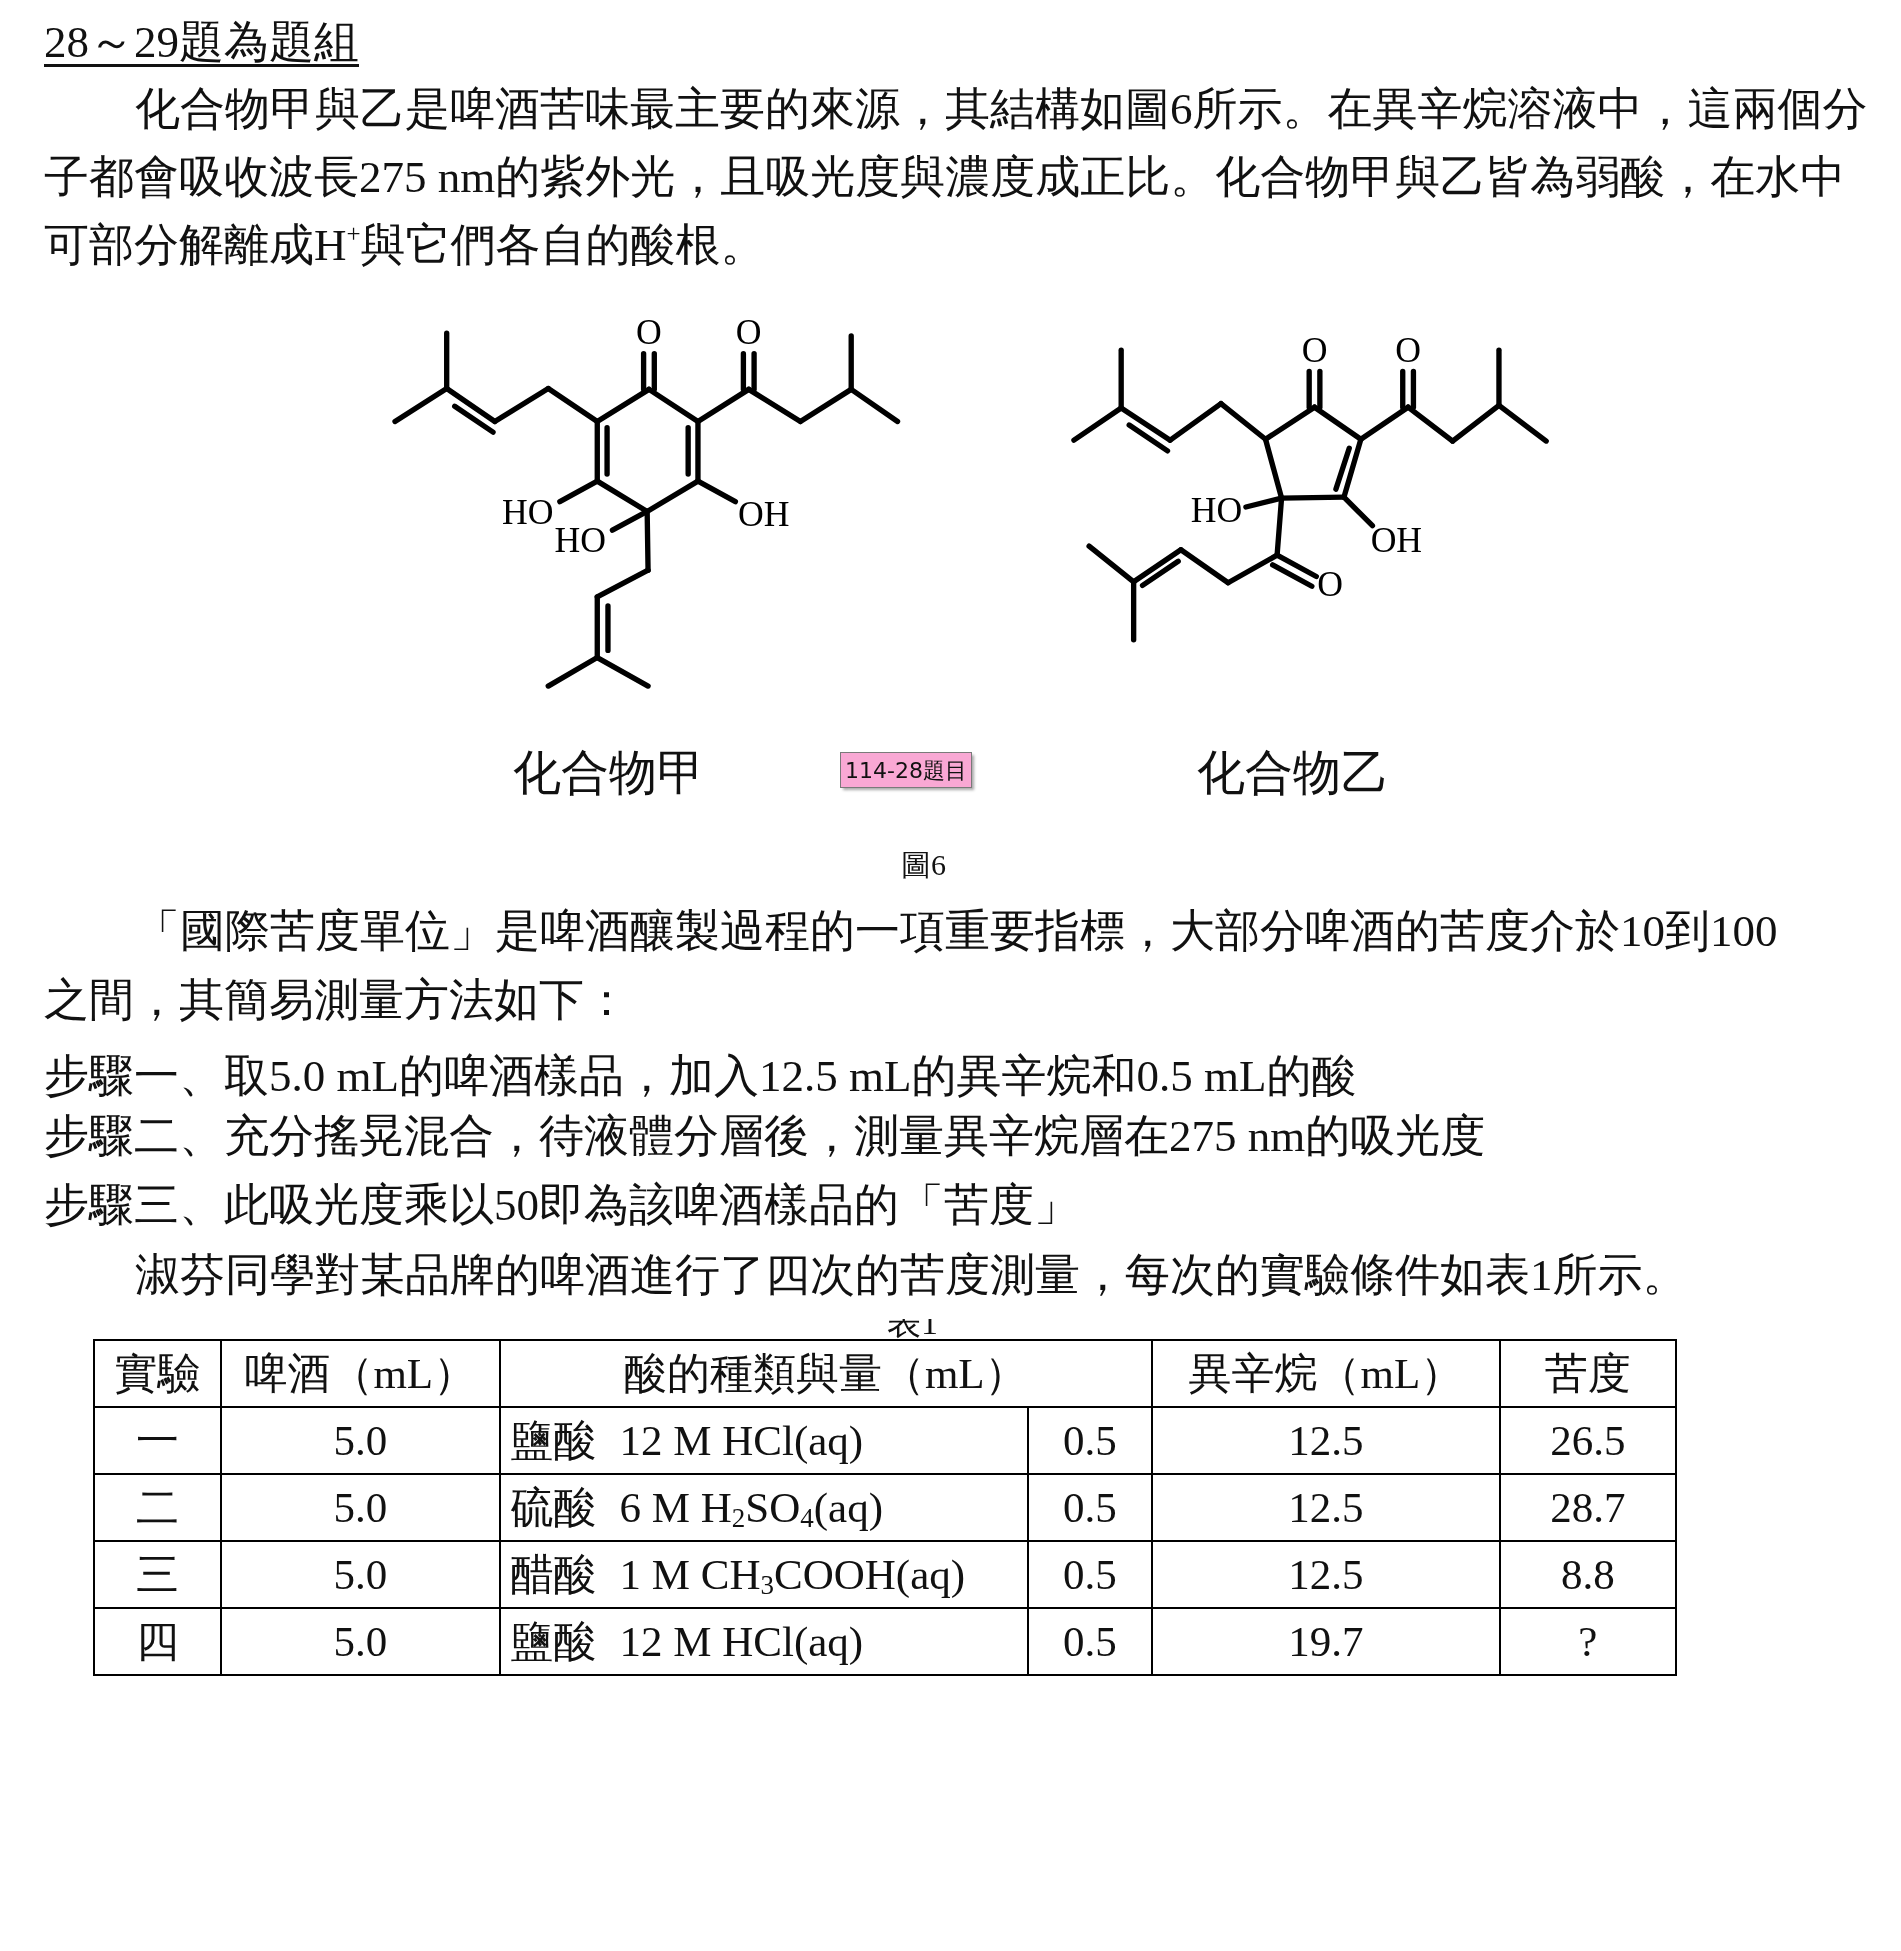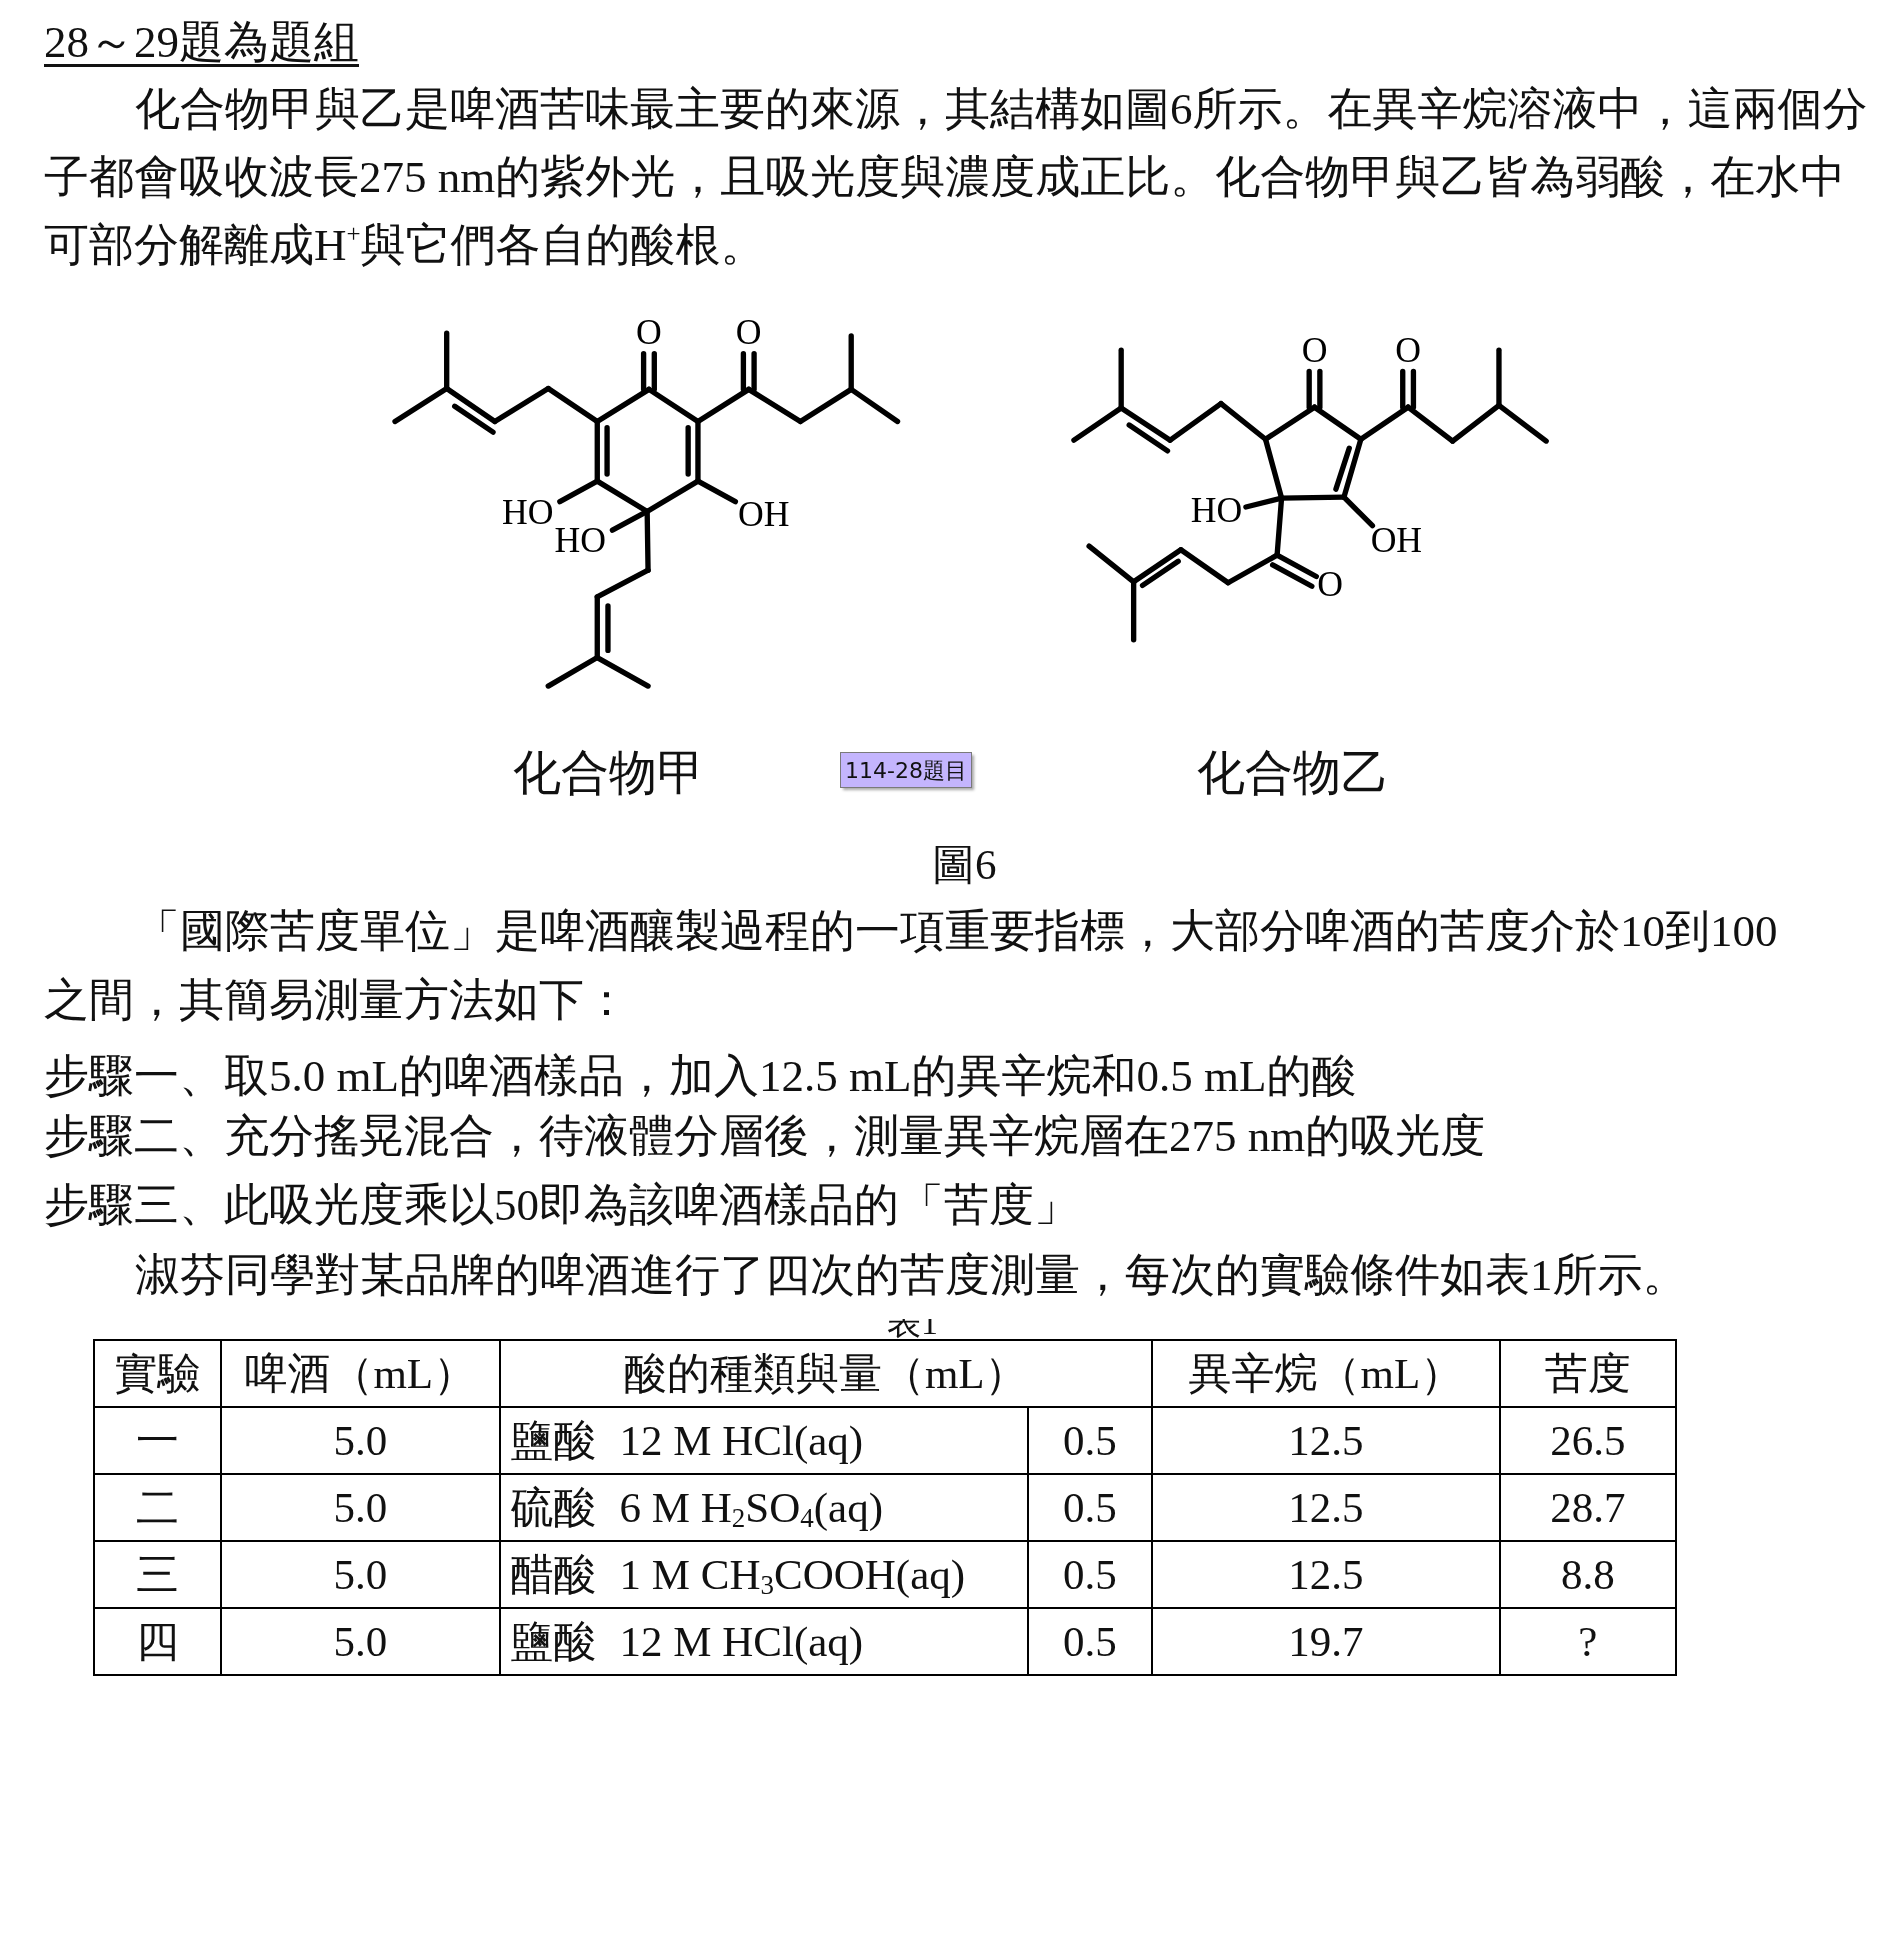--- a/index.html
+++ b/index.html
@@ -3,22 +3,22 @@
 <meta charset="utf-8">
 <style>
   html, body { margin: 0; padding: 0; background: #ffffff; }
   body { width: 1902px; height: 1952px; position: relative; overflow: hidden;
          font-family: "Liberation Serif", "DejaVu Serif", serif; color: #111; }
   .abs { position: absolute; white-space: nowrap; }
   .txt { font-size: 45px; line-height: 53px; letter-spacing: 0px; }
   .title { left: 44px; top: 16px; font-size: 45px; line-height: 53px;
            text-decoration: underline; text-underline-offset: 7.1px; text-decoration-thickness: 2.7px; }
   .label-sans { font-family: "DejaVu Sans", "Liberation Sans", sans-serif; font-size: 48px; font-weight: 500; }
-  .fig-caption { font-size: 43px; margin-left: 31px; }
-  .tooltip { left: 840px; top: 752px; width: 132px; height: 36px; background: #c4b5fd;
+  .fig-caption { font-size: 30px; }
+  .tooltip { left: 840px; top: 752px; width: 132px; height: 36px; background: #f9a8d4;
              border: 1.3px solid #7a7a7a; box-shadow: 2.7px 2.7px 2.7px rgba(0,0,0,0.35);
              font-family: "DejaVu Sans", "Liberation Sans", sans-serif; font-size: 22px;
              line-height: 36px; text-align: center; color: #111; box-sizing: border-box; }
   svg.mol { position: absolute; left: 0; top: 0; }
   svg.mol line, svg.mol polyline { stroke: #000; stroke-width: 6; stroke-linecap: round; fill: none; }
   svg.mol text { font-family: "Liberation Serif", "DejaVu Serif", serif; font-size: 40px; fill: #000; }
   table.data { position: absolute; left: 93px; top: 1339px; width: 1584px; border-collapse: collapse;
                font-size: 43px; }
   table.data td, table.data th { border: 2.7px solid #000; height: 65px; padding: 0; font-weight: normal;
                text-align: center; vertical-align: middle; line-height: 65px; }

